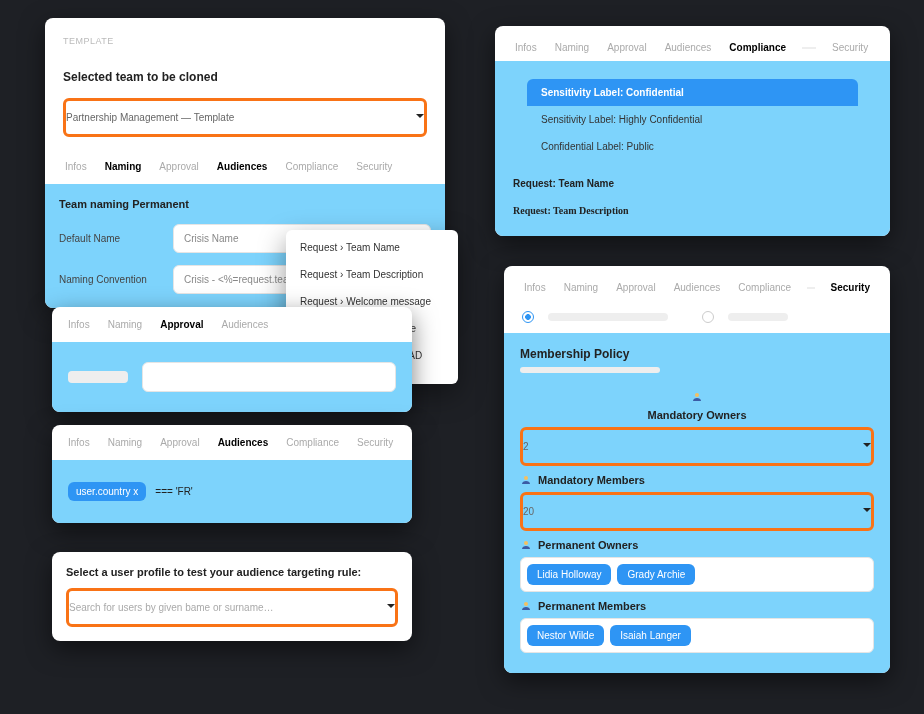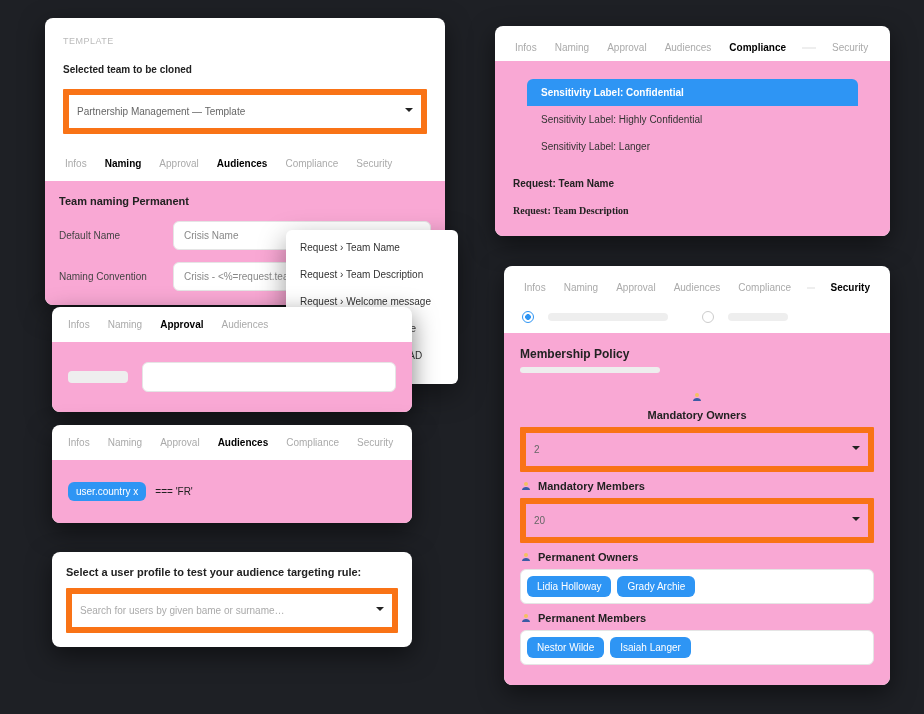--- a/index.html
+++ b/index.html
@@ -2,44 +2,44 @@
 <html><head>
 <meta charset="utf-8">
 <style>
 * { box-sizing: border-box; margin: 0; padding: 0; }
 body { background: #1e2025; font-family: -apple-system, BlinkMacSystemFont, "Segoe UI", sans-serif; width: 924px; height: 714px; position: relative; overflow: hidden; font-size: 11px; color: #222; }
 .card { background: #fff; border-radius: 8px; box-shadow: 0 8px 24px rgba(0,0,0,.5); position: absolute; }
 .tabs { display: flex; gap: 14px; padding: 8px 14px; align-items: center; }
 .tab { color:#aaa; font-size:10px; padding:4px 2px; cursor: pointer; position: relative; }
 .tab.on { color:#000; font-weight:700; }
 .sep { width:14px; height:2px; background:#eee; }
-.sel { display:flex; justify-content:space-between; align-items:center; border:6px solid #f97316; border-radius:1px; padding:10px 8px; font-size:10px; color:#666; }
+.sel { display:flex; justify-content:space-between; align-items:center; border:3px solid #f97316; border-radius:6px; padding:10px 0; font-size:10px; color:#666; }
 .chev::after { content:''; display:inline-block; border:4px solid transparent; border-top-color:#222; margin-top:3px; }
-.sub { background:#f9a8d4; border-radius:0 0 8px 8px; padding:14px; }
+.sub { background:#7dd3fc; border-radius:0 0 8px 8px; padding:14px; }
 .row { display:flex; align-items:center; gap:14px; margin-bottom:12px; }
 .lbl { width:100px; font-size:10px; color:#444; }
 .inp { flex:1; border:1px solid #e5e5e5; border-radius:6px; padding:8px 10px; font-size:10px; color:#888; background:#fff; }
 .dropdown { position:absolute; background:#fff; border-radius:6px; box-shadow:0 10px 28px rgba(0,0,0,.4); padding:4px 0; }
 .dd-item { padding:8px 14px; font-size:10px; cursor:pointer; color:#333; }
 .dd-item.active { background:#2e95f4; color:#fff; font-weight:600; }
 .skel { background:#eee; border-radius:4px; }
 .chip { background:#2e95f4; color:#fff; border-radius:6px; padding:4px 8px; font-size:10px; display:inline-flex; align-items:center; gap:4px; }
 .badge { background:#2e95f4; color:#fff; border-radius:6px; padding:5px 10px; font-size:10px;text-align:center; }
 .sectlbl { font-size:11px; font-weight:600; display:flex; align-items:center; gap:6px; margin:8px 0 6px; }
 .ico { width:12px; height:12px; display:inline-block; }
 .radio { width:12px; height:12px; border:1px solid #ccc; border-radius:50%; display:inline-block; }
 .radio.on { border-color:#2e95f4; background: radial-gradient(circle,#2e95f4 40%,transparent 42%); }
 </style>
 </head>
 <body>
 
 <div class="card" style="left:45px; top:18px; width:400px;">
   <div style="padding:18px 18px 12px;">
     <div style="font-size:9px; color:#bbb; letter-spacing:.5px;">TEMPLATE</div>
-    <div style="font-size:10px; font-weight:600; margin-top:18px;">Selected team to be cloned</div>
+    <div style="font-size:12px; font-weight:600; margin-top:24px;">Selected team to be cloned</div>
     <div class="sel" style="margin-top:14px;">
       <span>Partnership Management — Template</span>
       <span class="chev"></span>
     </div>
   </div>
   <div class="tabs" style="padding-left:18px;">
     <span class="tab">Infos</span>
     <span class="tab on">Naming</span>
     <span class="tab">Approval</span>
     <span class="tab on">Audiences</span>
@@ -112,21 +112,21 @@
     <span class="tab">Approval</span>
     <span class="tab">Audiences</span>
     <span class="tab on">Compliance</span>
     <span class="sep"></span>
     <span class="tab">Security</span>
   </div>
   <div class="sub" style="padding:18px 14px 6px;">
     <div style="border-radius:6px; overflow:hidden; margin:0 18px 10px;">
       <div class="dd-item active">Sensitivity Label: Confidential</div>
       <div class="dd-item">Sensitivity Label: Highly Confidential</div>
-      <div class="dd-item">Sensitivity Label: Langer</div>
+      <div class="dd-item">Confidential Label: Public</div>
     </div>
     <div style="font-size:10px; font-weight:600; padding:8px 4px;">Request: Team Name</div>
     <div style="font-size:10px; font-weight:600; padding:8px 4px 14px;font-family:Liberation Serif, serif;">Request: Team Description</div>
   </div>
 </div>
 
 <div class="card" style="left:504px; top:266px; width:386px;">
   <div class="tabs" style="padding:12px 18px 4px;">
     <span class="tab">Infos</span>
     <span class="tab">Naming</span>

